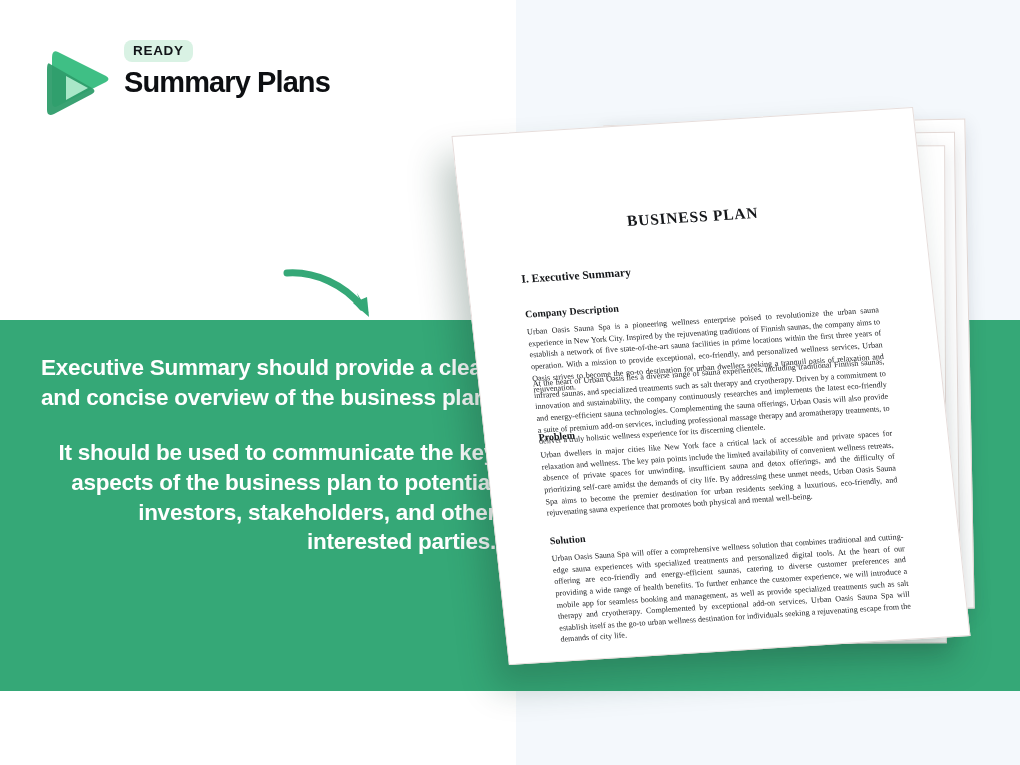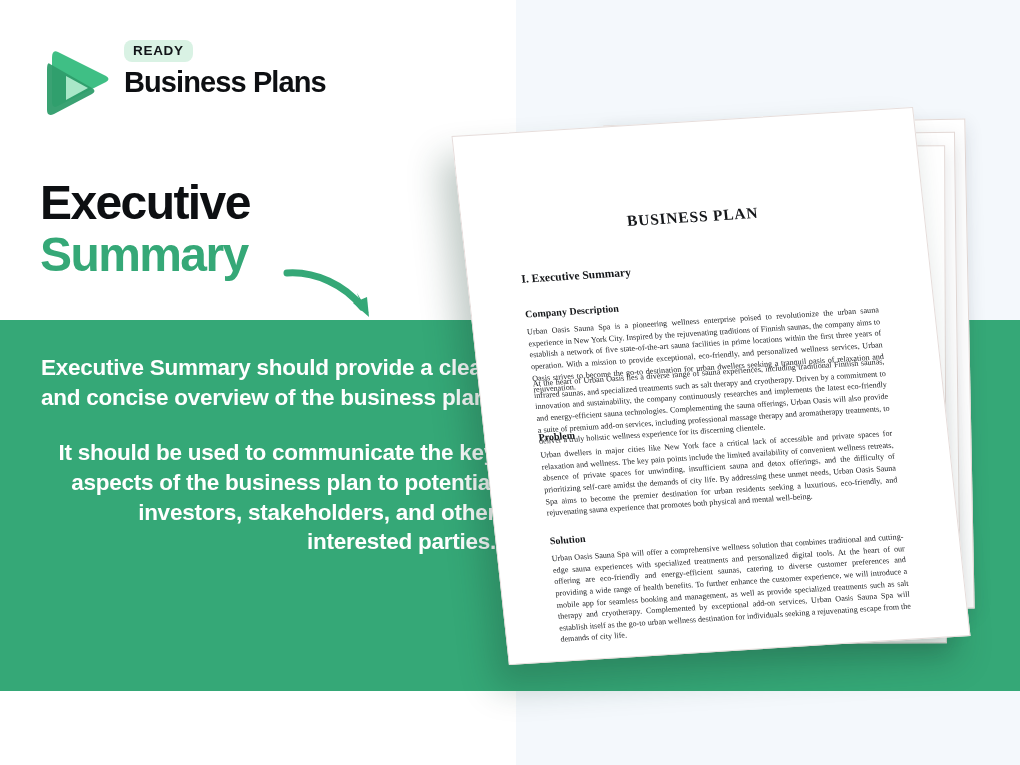--- a/index.html
+++ b/index.html
@@ -121,28 +121,24 @@
   <div class="logo-block">
     <div class="logo-mark">
       <svg viewBox="0 0 72 78" width="72" height="78">
         <path d="M18 14 L66 38 Q71 41 66 44 L18 68 Q12 71 12 64 L12 20 Q12 11 18 14 Z" fill="#3fbf85"></path>
         <path d="M10 26 L52 50 Q57 53 52 56 L14 76 Q7 79 7 72 L7 32 Q7 23 10 26 Z" fill="#2f9d6b" opacity="0.95"></path>
         <path d="M26 38 L48 50 L26 62 Z" fill="#a9e7c8"></path>
       </svg>
     </div>
     <div class="logo-text">
       <span class="ready-badge">READY</span>
-      <div class="brand-name">Business Plans</div>
-    </div>
-  </div>
-
-  <div class="heading">
-    <div class="l1">Executive</div>
-    <div class="l2">Summary</div>
-  </div>
+      <div class="brand-name">Summary Plans</div>
+    </div>
+  </div>
+
 
   <div class="arrow">
     <svg viewBox="0 0 96 62" width="96" height="62">
       <path d="M4 10 C32 8 62 22 79 44" stroke="#35a877" stroke-width="7" fill="none" stroke-linecap="round"></path>
       <path d="M86 54 L70 40 L84 34 Z" fill="#35a877"></path>
       <path d="M79 44 L74 30 L86 50 Z" fill="#35a877"></path>
     </svg>
   </div>
 
   <div class="green-panel"></div>

